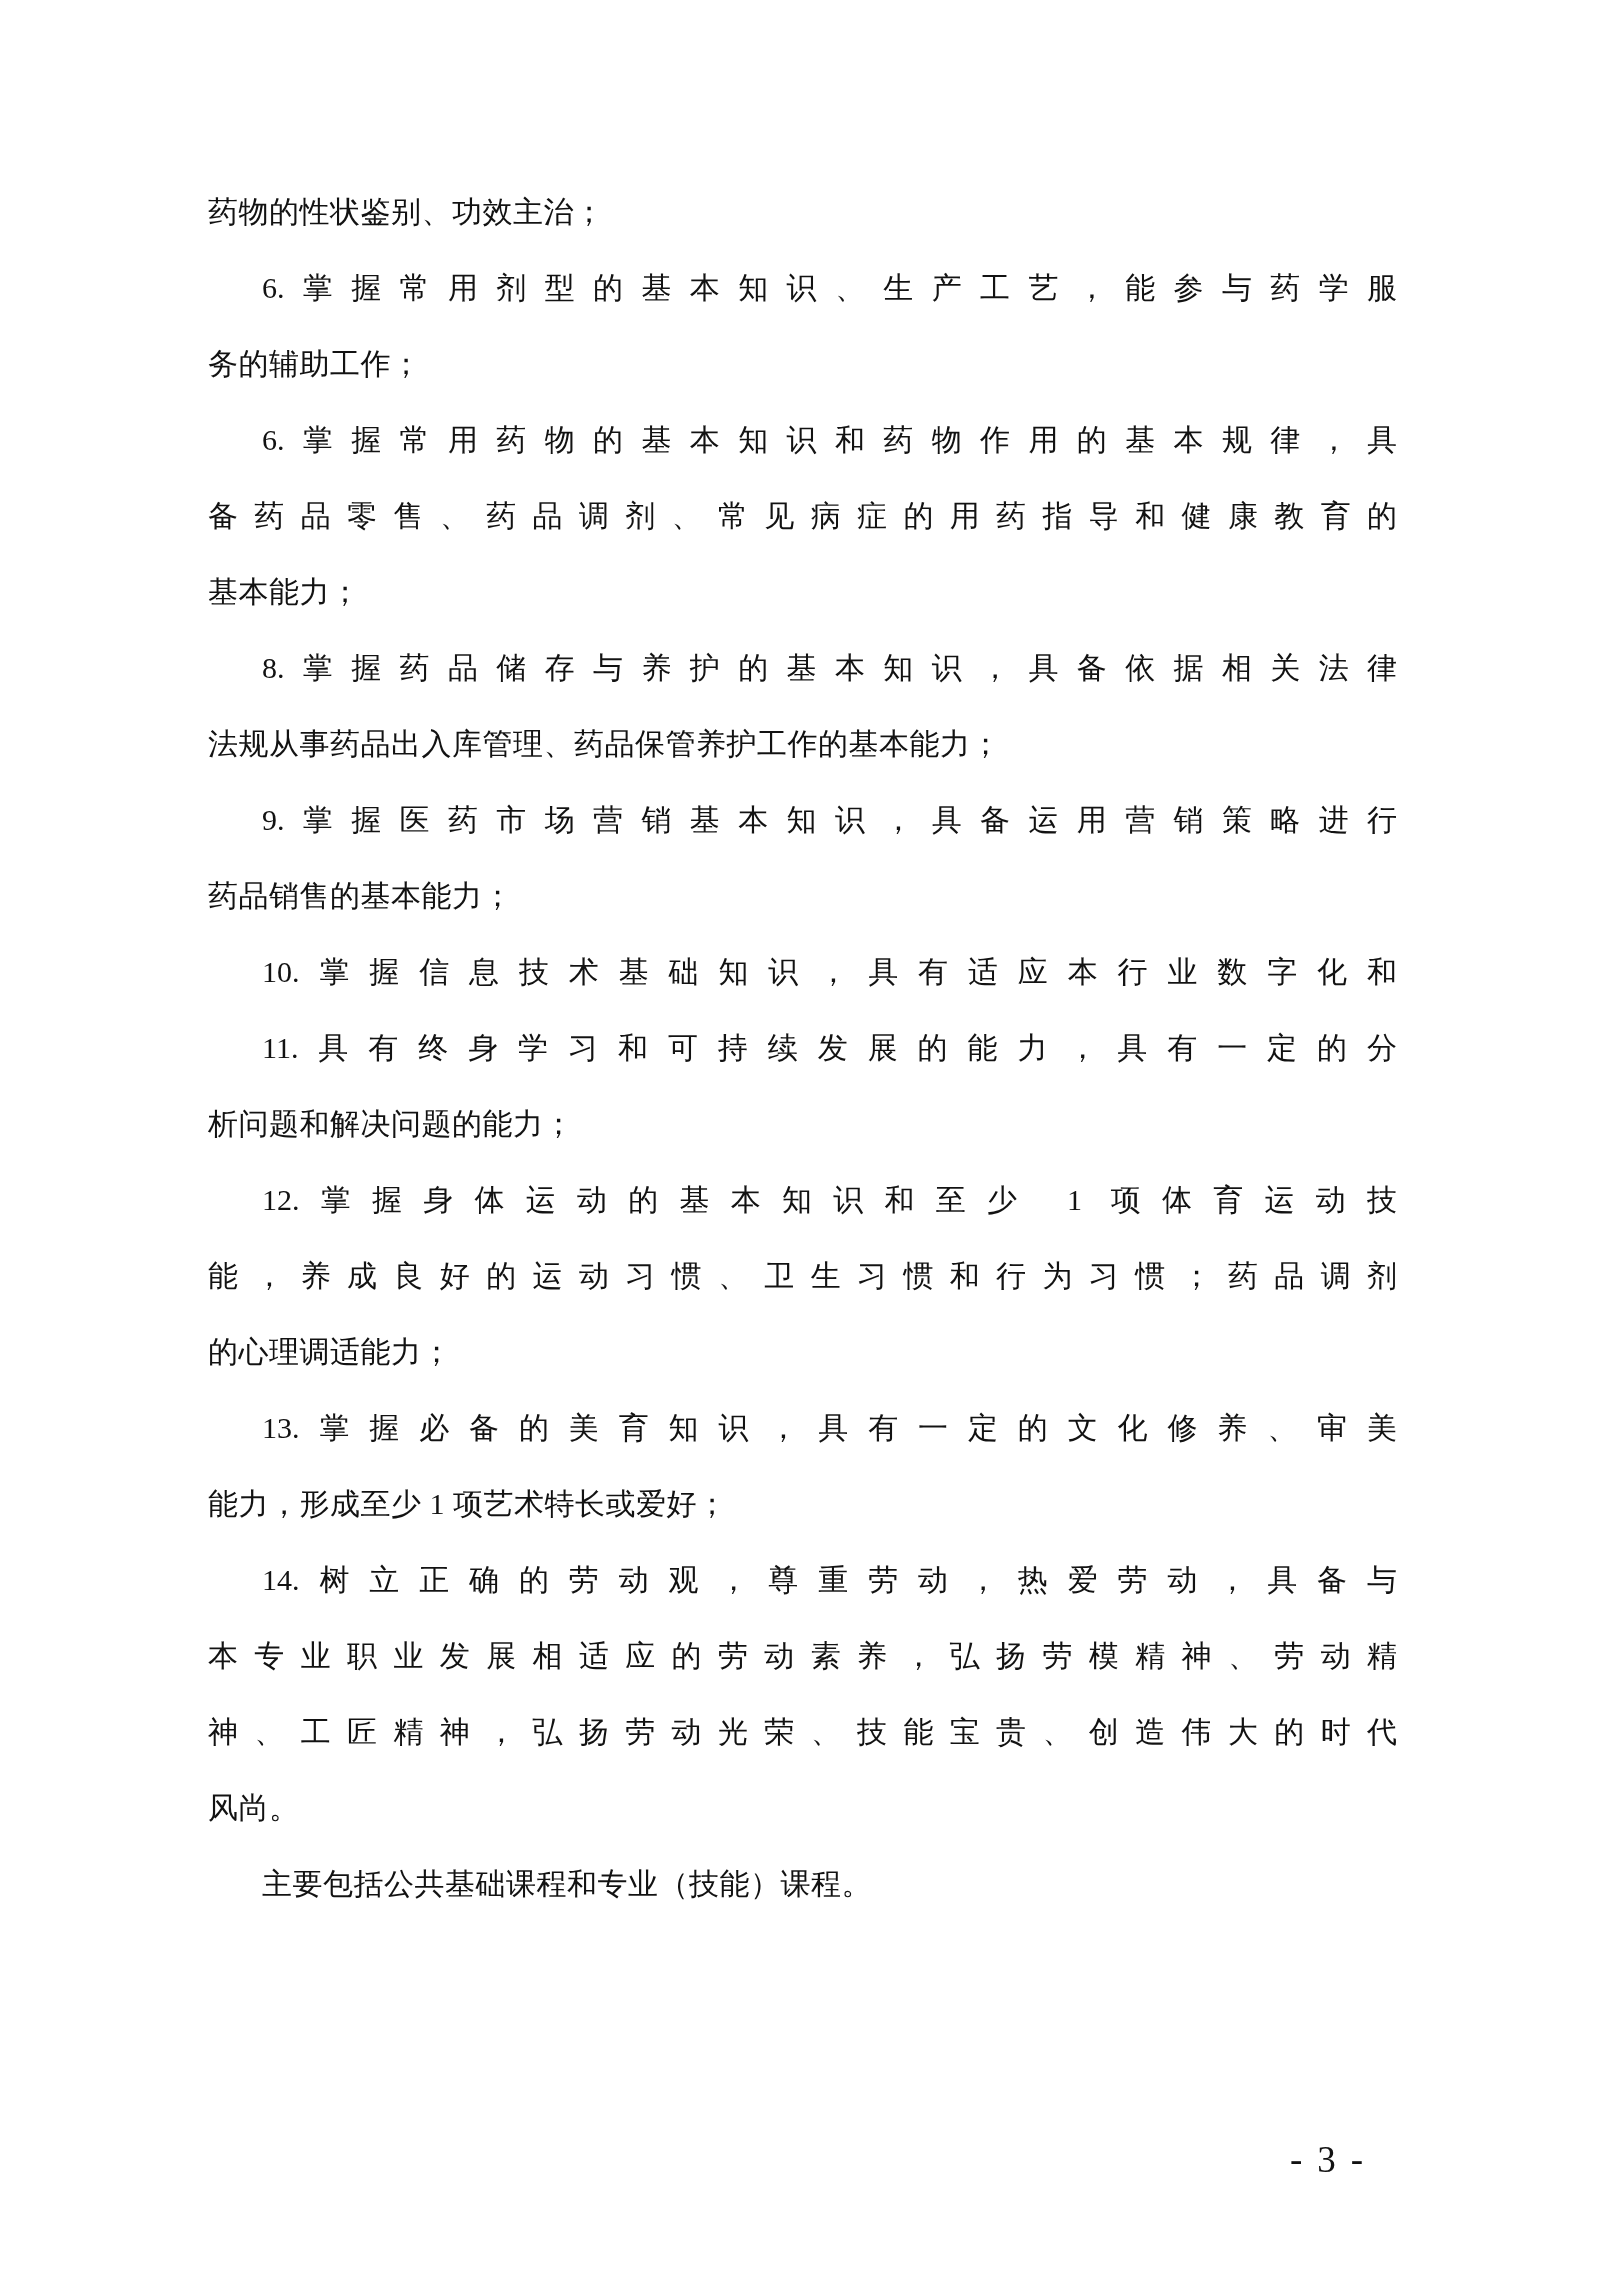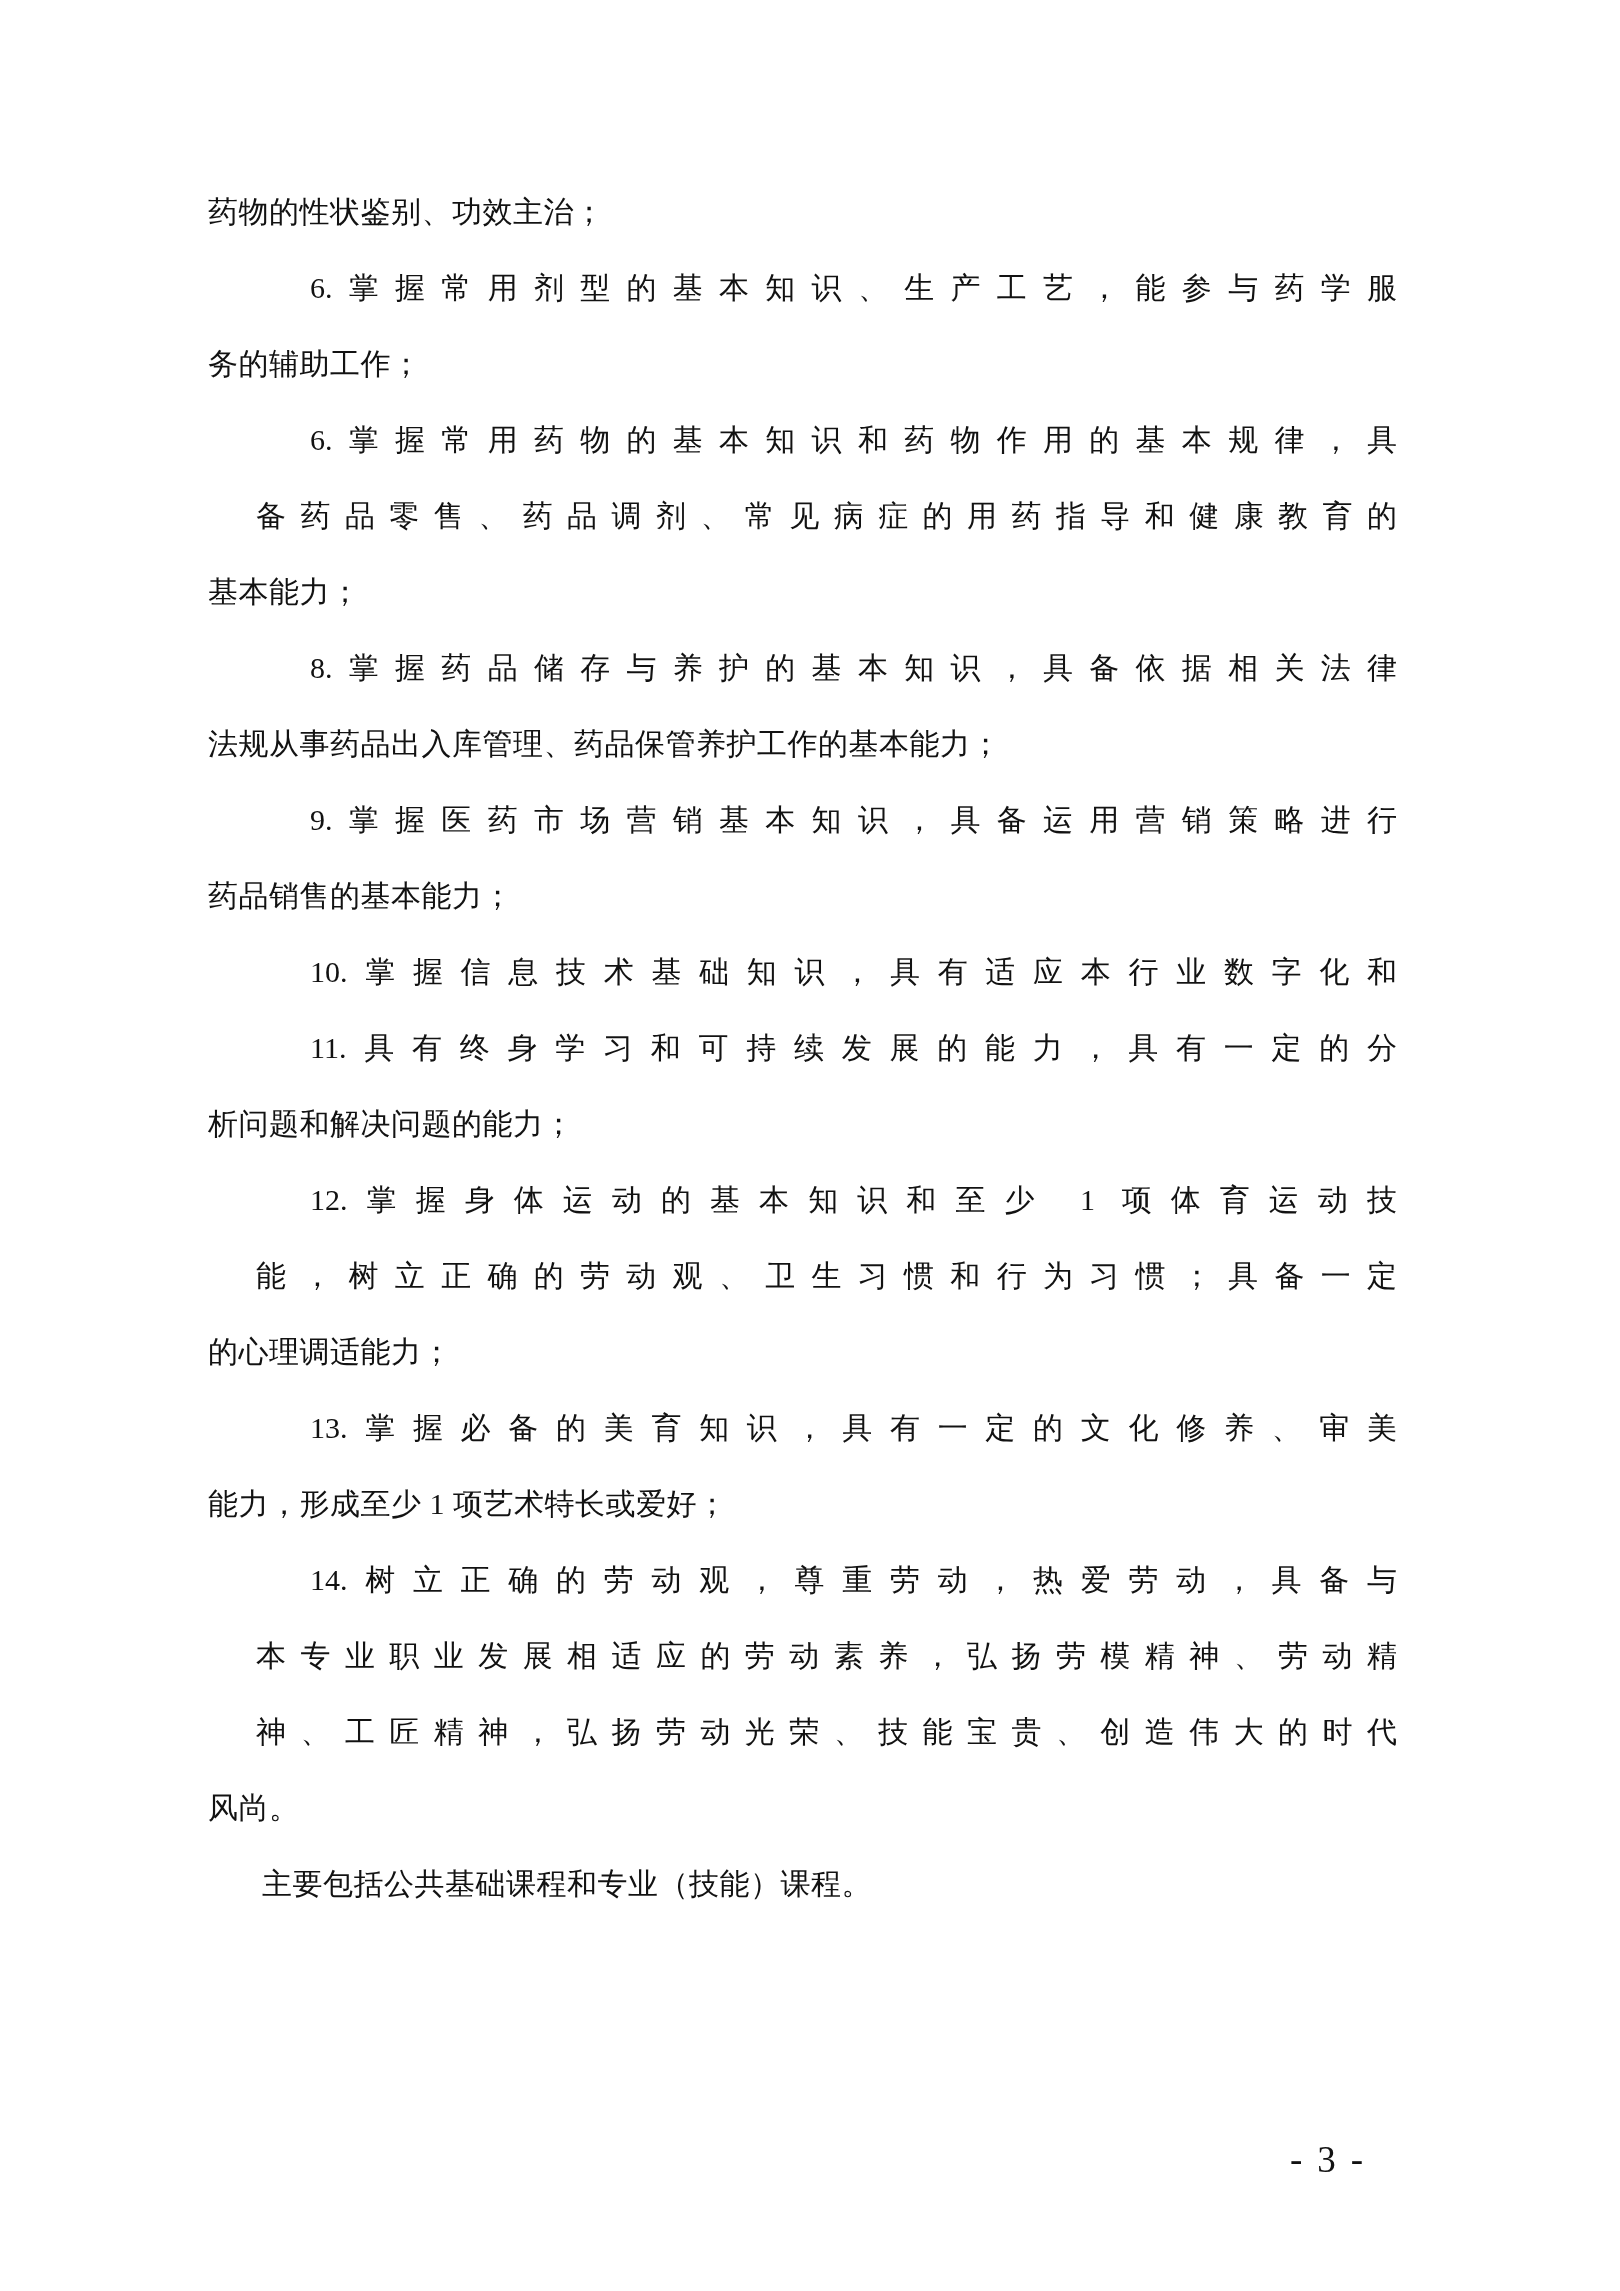--- a/index.html
+++ b/index.html
@@ -28,21 +28,20 @@
     height: 76px;
     white-space: pre;
     text-align: left;
     letter-spacing: 0.5px;
   }
   .line.full {
     white-space: normal;
     text-align: justify;
     text-align-last: justify;
     letter-spacing: 0;
-    margin-left: 48px;
   }
   .line.indent {
     text-indent: 54px;
   }
   .line.bold {
     font-weight: bold;
   }
   .footer {
     position: absolute;
     top: 2137px;
@@ -67,21 +66,21 @@
       <div class="line full">备药品零售、药品调剂、常见病症的用药指导和健康教育的</div>
       <div class="line">基本能力；</div>
       <div class="line indent full">8.掌握药品储存与养护的基本知识，具备依据相关法律</div>
       <div class="line">法规从事药品出入库管理、药品保管养护工作的基本能力；</div>
       <div class="line indent full">9.掌握医药市场营销基本知识，具备运用营销策略进行</div>
       <div class="line">药品销售的基本能力；</div>
       <div class="line indent full">10.掌握信息技术基础知识，具有适应本行业数字化和</div>
       <div class="line indent full">11.具有终身学习和可持续发展的能力，具有一定的分</div>
       <div class="line">析问题和解决问题的能力；</div>
       <div class="line indent full">12.掌握身体运动的基本知识和至少 1 项体育运动技</div>
-      <div class="line full">能，树立正确的劳动观、卫生习惯和行为习惯；具备一定</div>
+      <div class="line full">能，养成良好的运动习惯、卫生习惯和行为习惯；药品调剂</div>
       <div class="line">的心理调适能力；</div>
       <div class="line indent full">13.掌握必备的美育知识，具有一定的文化修养、审美</div>
       <div class="line">能力，形成至少 1 项艺术特长或爱好；</div>
       <div class="line indent full">14.树立正确的劳动观，尊重劳动，热爱劳动，具备与</div>
       <div class="line full">本专业职业发展相适应的劳动素养，弘扬劳模精神、劳动精</div>
       <div class="line full">神、工匠精神，弘扬劳动光荣、技能宝贵、创造伟大的时代</div>
       <div class="line">风尚。</div>
       <div class="line indent">主要包括公共基础课程和专业（技能）课程。</div>
     </div>
   <div class="footer">- 3 -</div>

